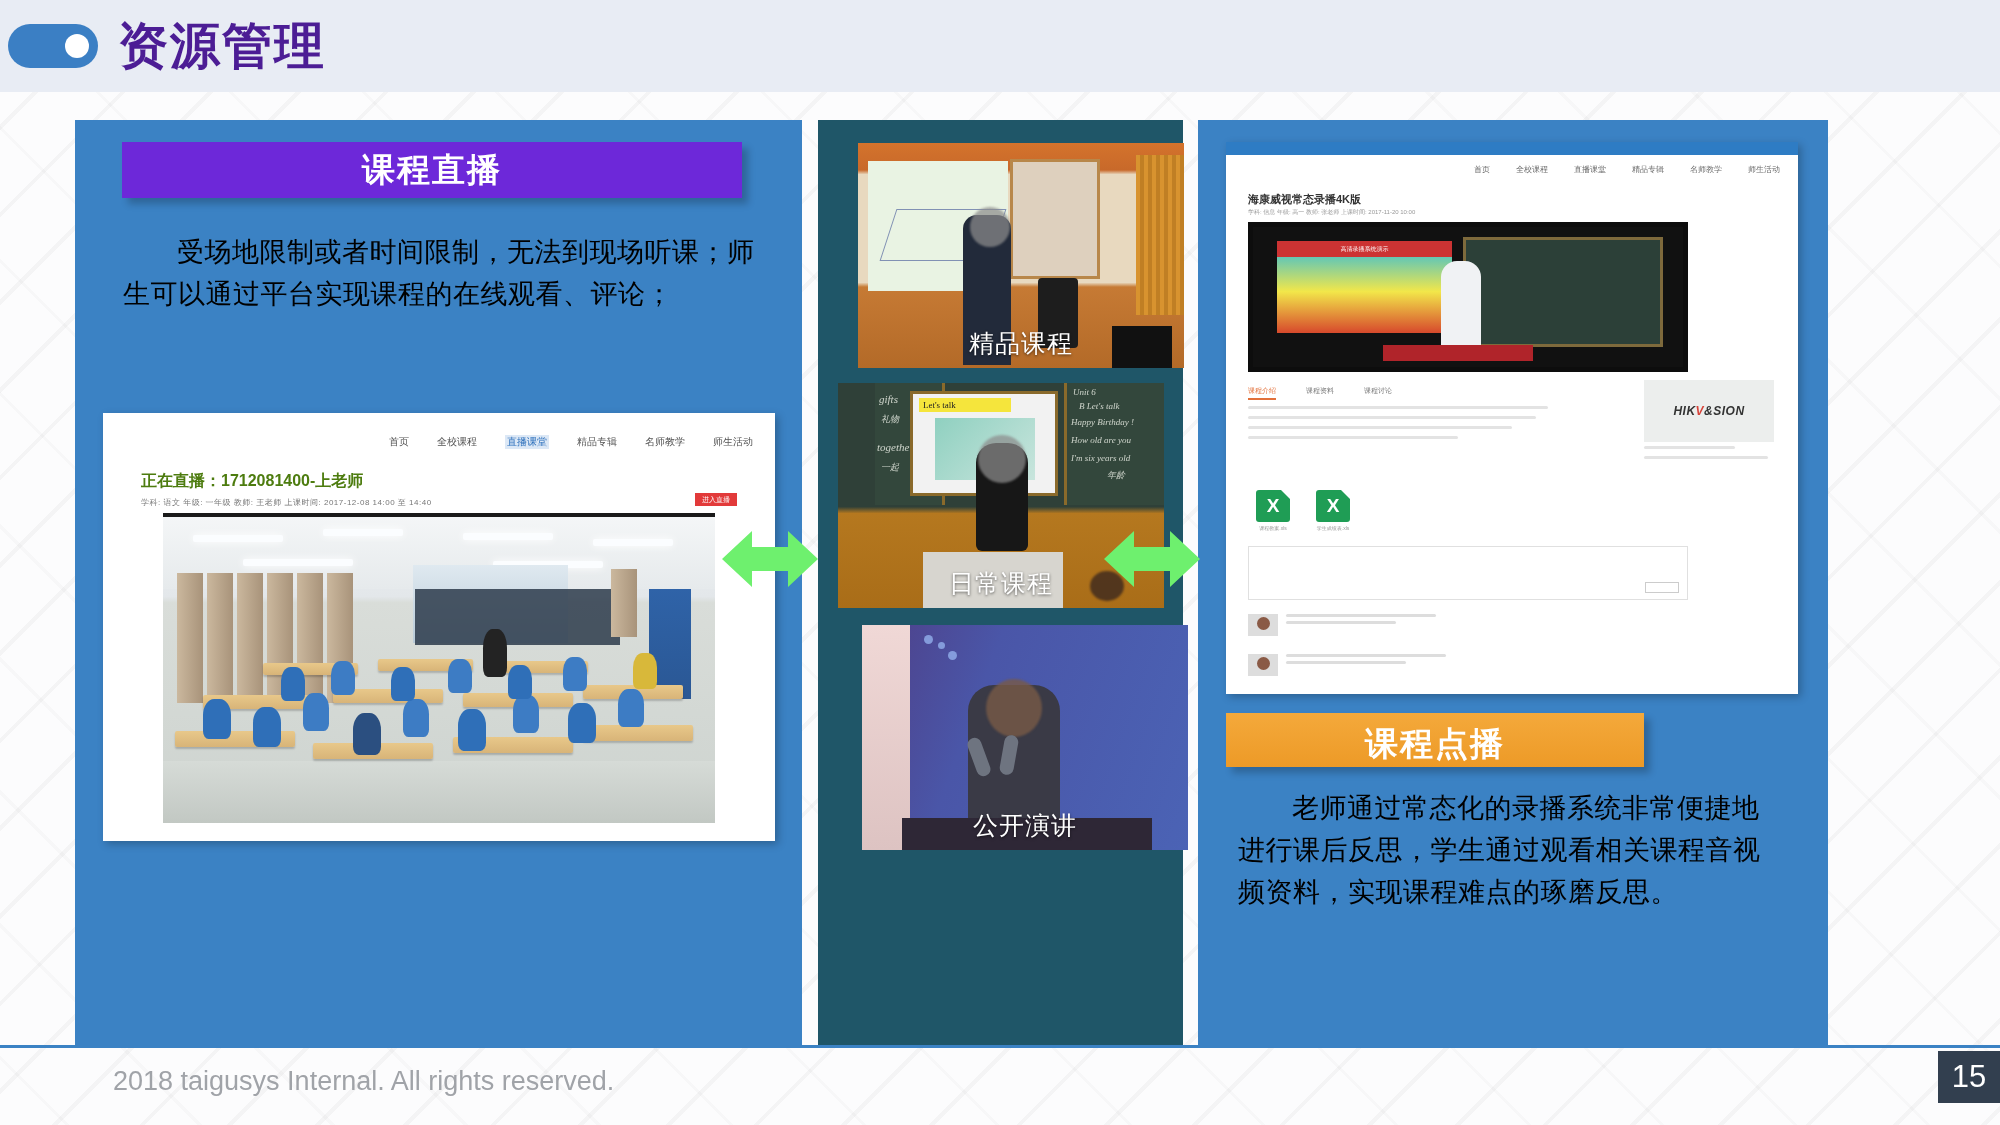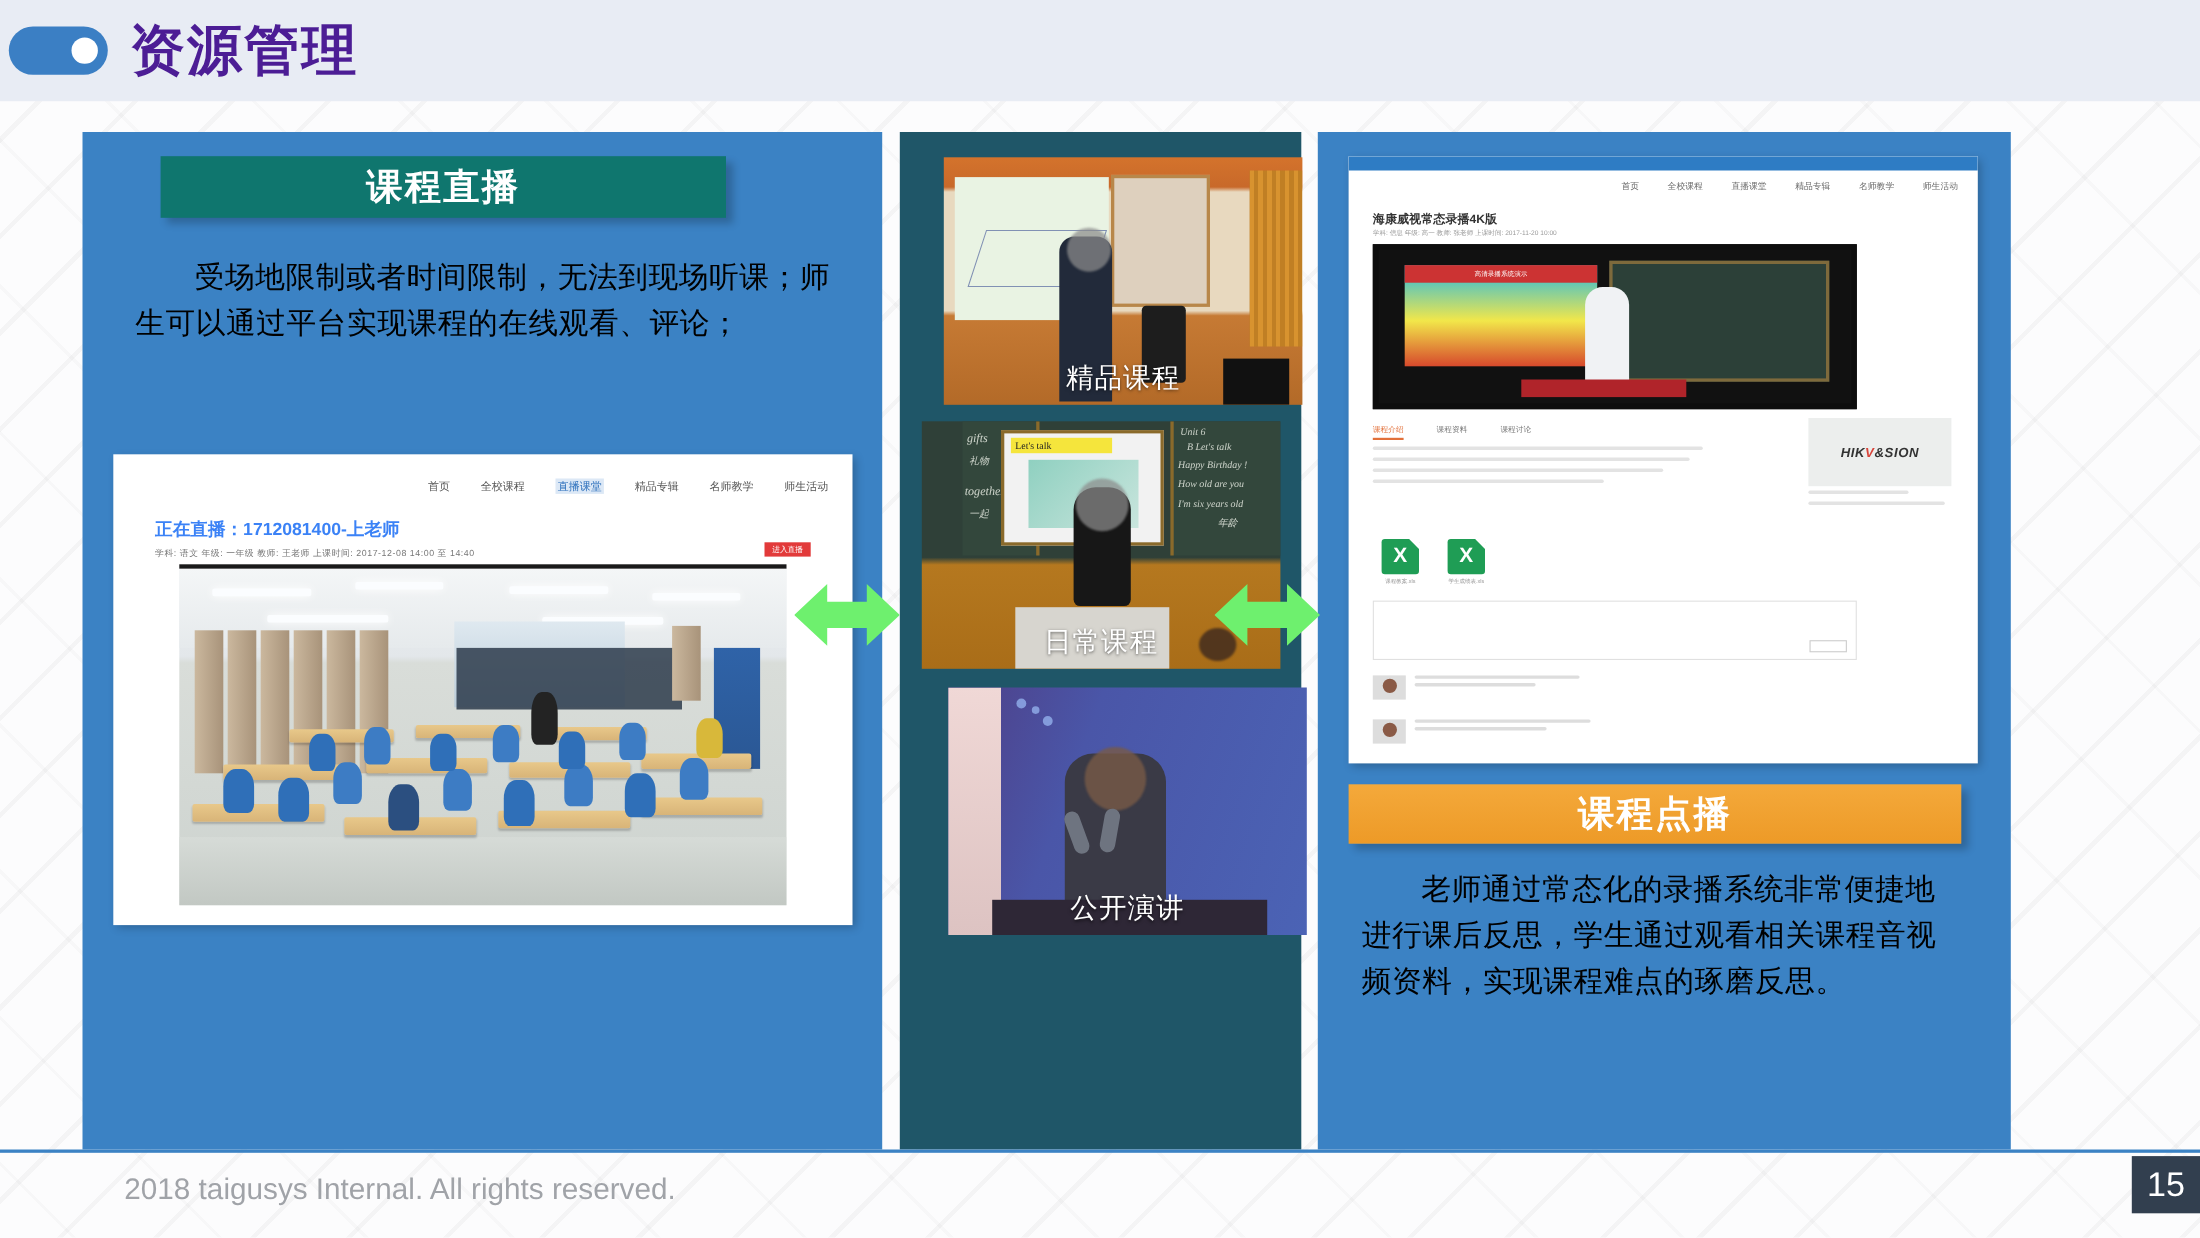--- a/index.html
+++ b/index.html
@@ -65,28 +65,28 @@
   .banner {
     position: relative;
     color: #fff; font-size: 33px; font-weight: bold;
     text-align: center;
     letter-spacing: 2px;
     display: flex; align-items: center; justify-content: center;
     box-shadow: 6px 6px 7px rgba(0,0,0,0.22);
   }
   .banner-red {
     position: absolute; left: 47px; top: 22px;
-    width: 514px; height: 56px;
-    background: #0f766e;
-    margin-left: 24px;
+    width: 620px; height: 56px;
+    background: #6d28d9;
   }
   .banner-orange {
     position: absolute; left: 28px; top: 593px;
-    width: 557px; height: 54px;
+    width: 418px; height: 54px;
     background: linear-gradient(180deg, #f4a93b 0%, #ed9a27 100%);
+    align-items: flex-end;
   }
   .body-text {
     position: absolute;
     color: #000000;
     font-size: 27px;
     line-height: 1.55;
     text-indent: 2em;
     letter-spacing: 0.5px;
   }
   .left-text { left: 48px; top: 112px; width: 640px; }
@@ -101,21 +101,21 @@
 
   
   .mini-nav {
     position: absolute; right: 22px; top: 22px;
     display: flex; gap: 28px;
     font-size: 10px; color: #555;
   }
   .mini-nav .active { color: #2a6ebb; background:#dce8f6; padding:0 2px;}
   .mini-title {
     position: absolute; left: 38px; top: 58px;
-    font-size: 16px; color: #3b82f6; font-weight: bold;
+    font-size: 16px; color: #4d7c0f; font-weight: bold;
   }
   .mini-sub {
     position: absolute; left: 38px; top: 84px;
     font-size: 8px; color: #777; letter-spacing: 0.5px;
   }
   .mini-badge {
     position: absolute; right: 38px; top: 80px;
     width: 42px; height: 13px; background: #e23a3a;
     color:#fff; font-size:7px; display:flex;align-items:center;justify-content:center;
   }

